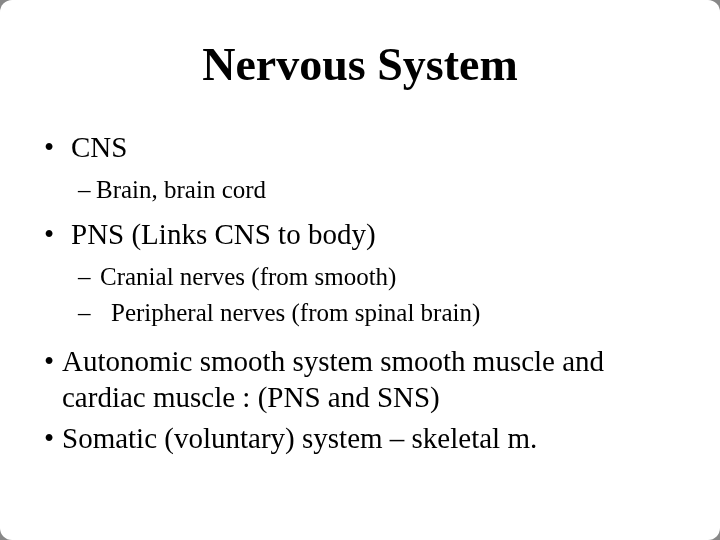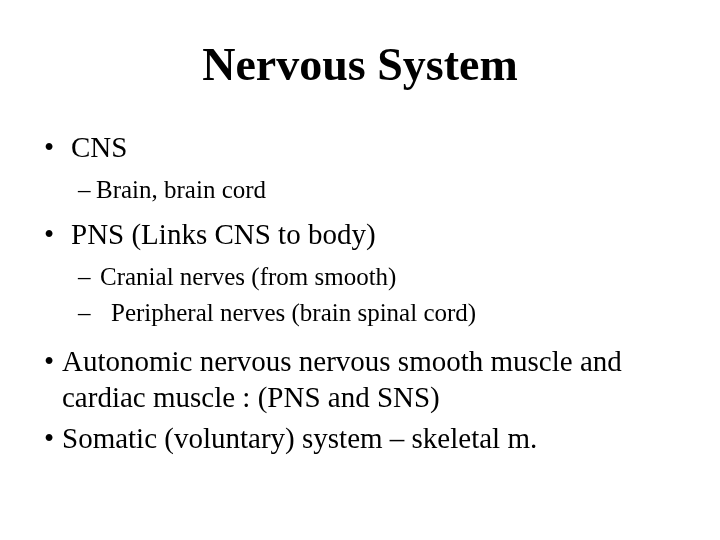--- a/index.html
+++ b/index.html
@@ -12,20 +12,21 @@
     background: #888;
   }
   .slide {
     position: relative;
     width: 720px;
     height: 540px;
     background: #ffffff;
     overflow: hidden;
     font-family: "Liberation Serif", "DejaVu Serif", serif;
     color: #000000;
+    border-radius: 12px;
   }
   .title {
     position: absolute;
     top: 37px;
     left: 0;
     width: 720px;
     text-align: center;
     font-size: 46px;
     font-weight: bold;
     line-height: 1.2;
@@ -88,26 +89,26 @@
     <div class="line">PNS (Links CNS to body)</div>
   </div>
 
   <div class="li l2 it-cranial">
     <span class="marker">–</span>
     <div class="line">Cranial nerves (from smooth)</div>
   </div>
 
   <div class="li l2 it-peripheral">
     <span class="marker">–</span>
-    <div class="line">Peripheral nerves (brain spinal cord)</div>
+    <div class="line">Peripheral nerves (from spinal brain)</div>
   </div>
 
   <div class="li l1 it-autonomic">
     <span class="marker">•</span>
-    <div class="line">Autonomic nervous nervous smooth muscle and</div>
+    <div class="line">Autonomic smooth system smooth muscle and</div>
     <div class="line">cardiac muscle : (PNS and SNS)</div>
   </div>
 
   <div class="li l1 it-somatic">
     <span class="marker">•</span>
     <div class="line">Somatic (voluntary) system – skeletal m.</div>
   </div>
 
 </div>
 

